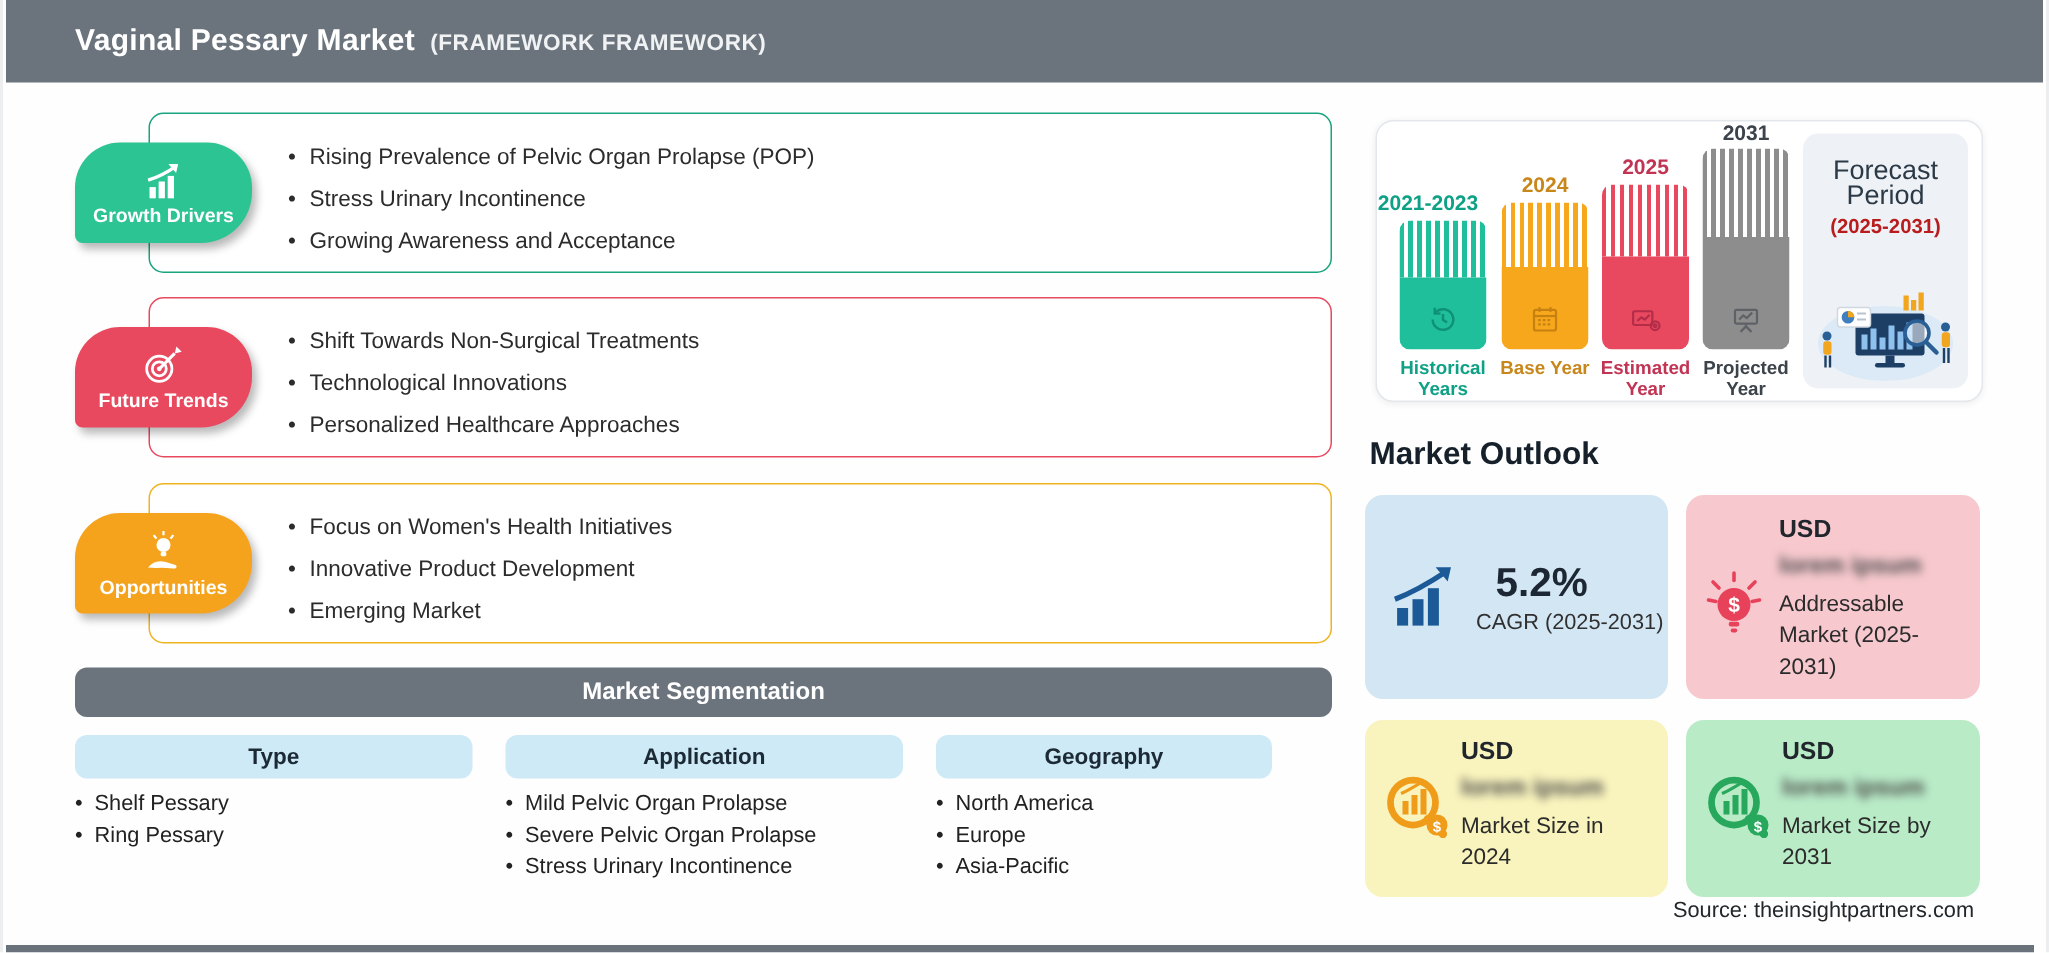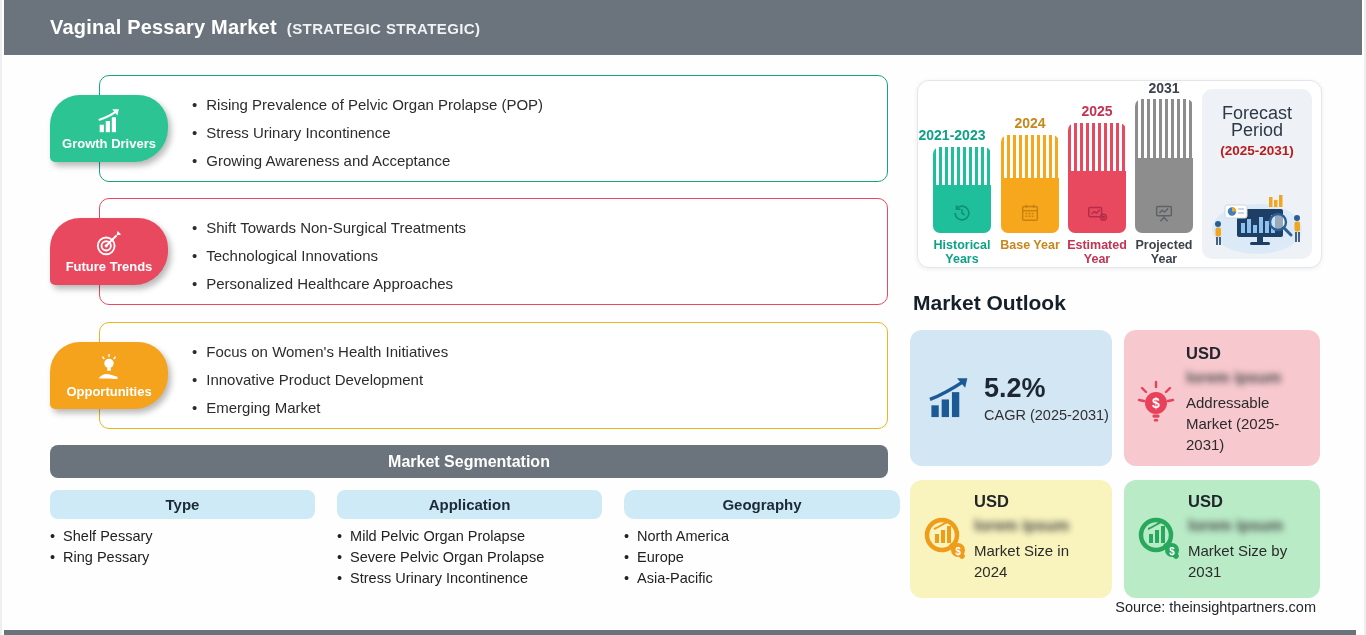--- a/index.html
+++ b/index.html
@@ -30,21 +30,21 @@
   .badge { position:absolute; left:0; top:20px; width:118px; height:67px; border-radius:30px 30px 34px 5px; display:flex; flex-direction:column; align-items:center; justify-content:center; gap:1px; box-shadow:3px 4px 6px rgba(0,0,0,.28); z-index:2; }
   .row-0 .badge { background:#2bc492; }
   .row-1 .badge { background:#e8495f; }
   .row-2 .badge { background:#f5a31d; }
   .badge-label { color:#fff; font-size:13px; font-weight:700; }
 
   
   .seg-bar { position:absolute; left:48px; top:445px; width:838px; height:33px; background:#6b747d; border-radius:8px; display:flex; align-items:center; justify-content:center; }
   .seg-title { color:#fff; font-size:16px; font-weight:700; }
   .seg-pill { position:absolute; top:490px; height:29px; background:#cdeaf6; border-radius:8px; display:flex; align-items:center; justify-content:center; font-size:15px; font-weight:700; color:#1c2a35; }
-  .pill-0 { left:48px; width:265px; } .pill-1 { left:335px; width:265px; } .pill-2 { left:622px; width:276px;border-radius:10px; }
+  .pill-0 { left:48px; width:265px; } .pill-1 { left:335px; width:265px; } .pill-2 { left:622px; width:224px; }
   .seg-list { position:absolute; top:526px; }
   .list-0 { left:48px; width:265px; } .list-1 { left:335px; width:265px; } .list-2 { left:622px; width:264px; }
   .seg-item { font-size:14.5px; color:#222; line-height:21px; display:flex; }
   .seg-item::before { content:"•"; margin-right:8px; }
 
   
   .timeline-card { position:absolute; left:915px; top:80px; width:405px; height:188px; background:#fff; border:1px solid #e3e7eb; border-radius:12px; box-shadow:0 1px 5px rgba(0,0,0,.07); }
   .bar { position:absolute; width:58px; border-radius:7px; overflow:hidden; display:flex; flex-direction:column; }
   .bar-stripes { height:44%; }
   .bar-solid { flex:1; position:relative; }
@@ -76,21 +76,21 @@
 
   
   .outlook-title { position:absolute; left:911px; top:291px; font-size:21px; font-weight:800; color:#15202a; }
   .card { position:absolute; border-radius:12px; }
   .card-0 { left:908px; top:330px; width:202px; height:136px; background:#d3e6f3; display:flex; align-items:center; }
   .card-1 { left:1122px; top:330px; width:196px; height:136px; background:#f7c9ce; }
   .card-2 { left:908px; top:480px; width:202px; height:118px; background:#f9f3bd; }
   .card-3 { left:1122px; top:480px; width:196px; height:118px; background:#b9ebc7; }
   .card-0 .card-icon { margin-left:16px; }
   .card0-text { margin-left:12px; }
-  .big-value { font-size:27px; font-weight:800; color:#1d2733; }
+  .big-value { font-size:27px; font-weight:800; color:#1d2733;margin-left:13px; }
   .card-label { font-size:14.5px; color:#303030; margin-top:3px; }
   .side-icon { position:absolute; }
   .card-1 .side-icon { left:10px; top:48px; }
   .card-2 .side-icon { left:6px; top:32px; }
   .card-3 .side-icon { left:6px; top:32px; }
   .card-text { position:absolute; left:62px; top:14px; right:10px; }
   .card-2 .card-text, .card-3 .card-text { top:12px; left:64px; }
   .usd { font-size:16.5px; font-weight:800; color:#20262c; }
   .blur-value { font-size:16px; font-weight:800; color:#4a4a4a; filter:blur(3px); margin-top:6px; white-space:nowrap; }
   .card-desc { font-size:15px; color:#2b2b2b; line-height:21px; margin-top:5px; }
@@ -100,21 +100,21 @@
   .bottom-bar { position:absolute; left:2px; right:8px; bottom:0; height:5px; background:#6a737c; }
 </style>
 </head>
 <body>
 
 <div class="canvas">
 
   <div class="header">
     <div class="title-wrap">
       <span class="page-title">Vaginal Pessary Market</span>
-      <span class="page-subtitle">(STRATEGIC STRATEGIC)</span>
+      <span class="page-subtitle">(FRAMEWORK FRAMEWORK)</span>
     </div>
   </div>
 
   <div class="section-row row-0">
     <div class="section-box">
       <div class="bullet-item">Rising Prevalence of Pelvic Organ Prolapse (POP)</div>
       <div class="bullet-item">Stress Urinary Incontinence</div>
       <div class="bullet-item">Growing Awareness and Acceptance</div>
     </div>
     <div class="badge">

